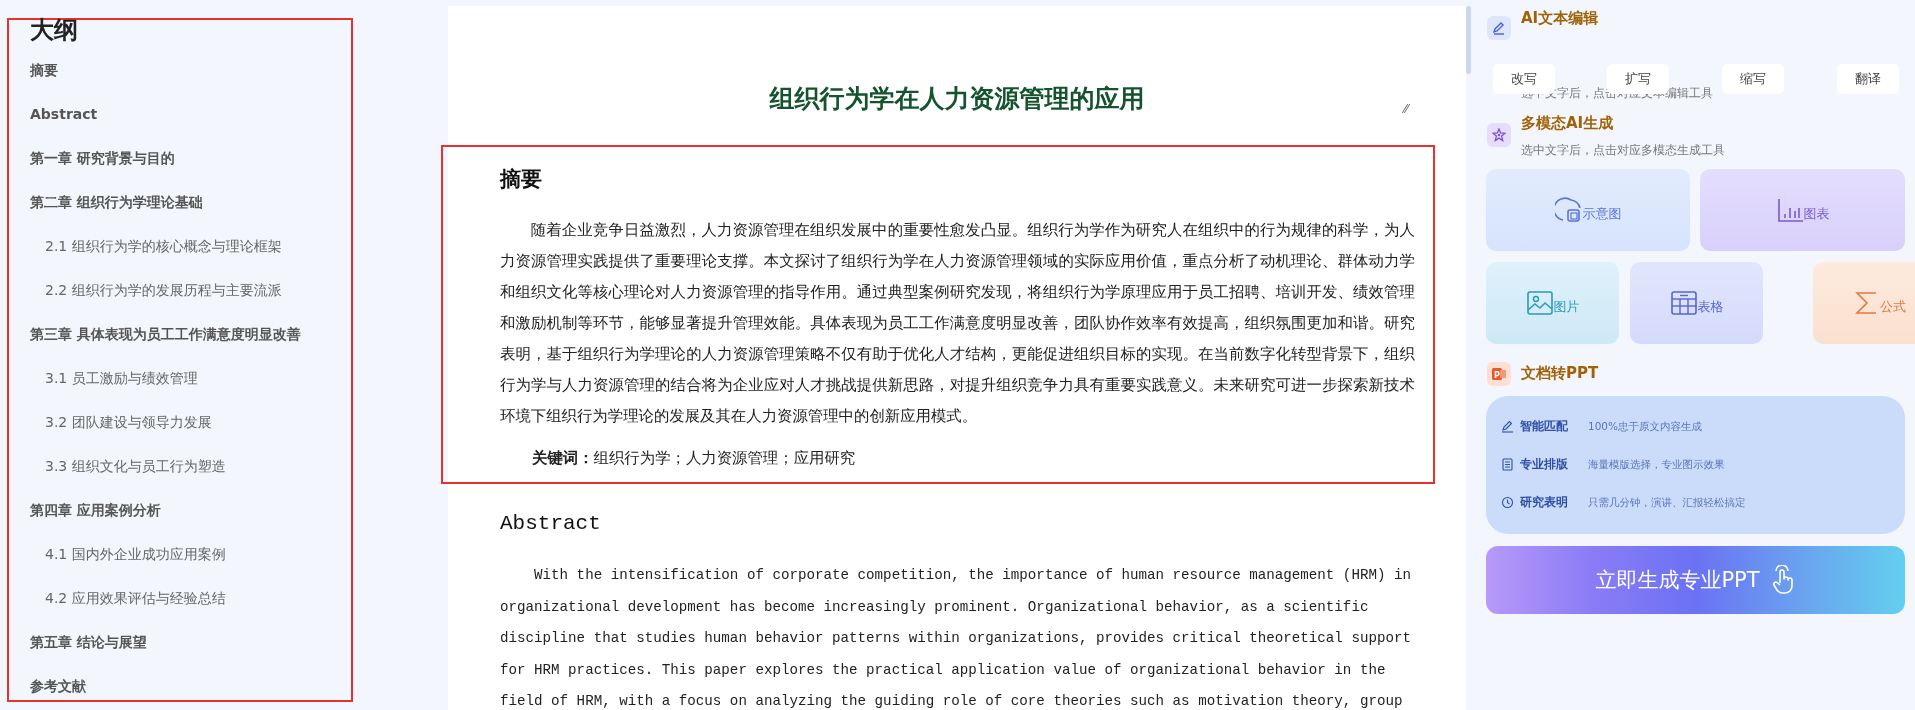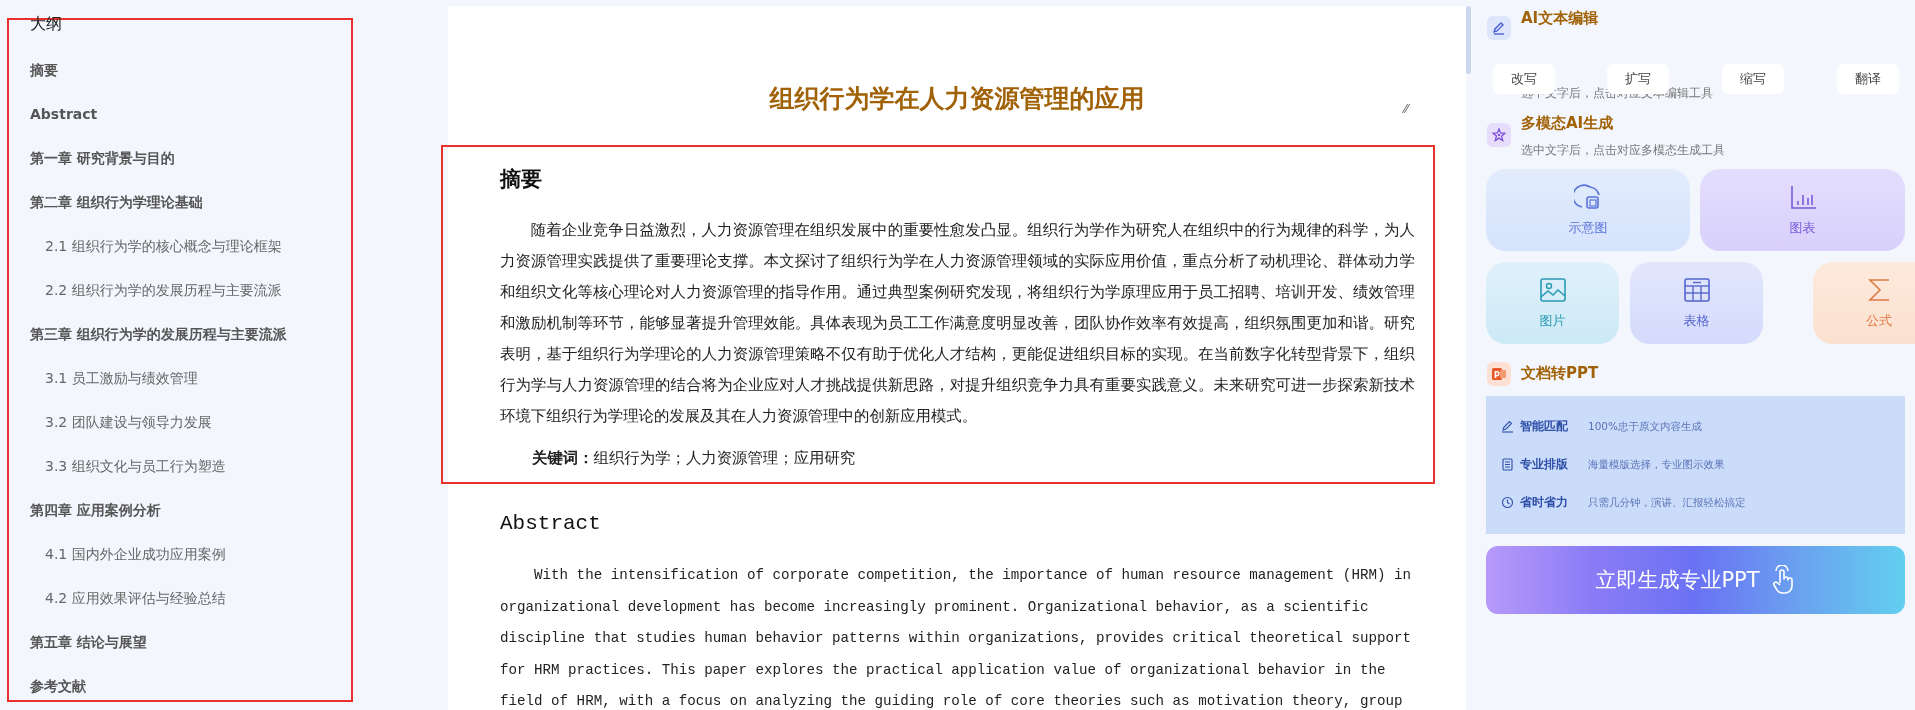--- a/index.html
+++ b/index.html
@@ -1,67 +1,67 @@
 <!DOCTYPE html>
 <html><head>
 <meta charset="utf-8">
 <style>
   * { box-sizing: border-box; margin: 0; padding: 0; }
   html, body { width: 1915px; height: 710px; overflow: hidden; background: #f3f6fc; font-family: "DejaVu Sans", "Liberation Sans", sans-serif; }
 
   
   .outline { position: absolute; left: 0; top: 0; width: 440px; height: 710px; background: #f3f6fc; }
   .outline-box { position: absolute; left: 7px; top: 18px; width: 346px; height: 684px; border: 2px solid #e8312c; }
-  .outline-title { position: absolute; left: 30px; top: 14px; font-size: 16px; font-weight: normal; color: #222; }
+  .outline-title { position: absolute; left: 30px; top: 14px; font-size: 24px; font-weight: bold; color: #222; }
   .outline-item { position: absolute; left: 30px; font-size: 14px; color: #555; white-space: nowrap; cursor: pointer; }
   .outline-item.lvl1 { font-weight: bold; color: #555; }
   .outline-item.lvl2 { left: 45px; color: #666; }
 
   
   .doc { position: absolute; left: 448px; top: 6px; width: 1018px; height: 704px; background: #fff; overflow: hidden; }
   .doc-scroll { position: absolute; left: 1466px; top: 6px; width: 5px; height: 68px; background: #c9d7ef; border-radius: 3px; }
-  .doc-title { position: absolute; left: 0; top: 76px; width: 1018px; text-align: center; font-size: 25px; font-weight: bold; color: #a16207; }
+  .doc-title { position: absolute; left: 0; top: 76px; width: 1018px; text-align: center; font-size: 25px; font-weight: bold; color: #14532d; }
   .resize-glyph { position: absolute; left: 956px; top: 96px; font-size: 12px; color: #666; }
   .abs-box { position: absolute; left: 441px; top: 145px; width: 994px; height: 339px; border: 2px solid #e8312c; }
   .abs-heading { position: absolute; left: 500px; top: 165px; font-family: "DejaVu Serif", "Liberation Serif", serif; font-size: 21px; font-weight: bold; color: #111; }
   .abs-para { position: absolute; left: 500px; top: 215px; width: 915px; font-family: "DejaVu Serif", "Liberation Serif", serif; font-size: 15.4px; line-height: 31px; color: #222; text-indent: 2em; text-align: justify; }
   .keywords { position: absolute; left: 532px; top: 448px; font-family: "DejaVu Serif", "Liberation Serif", serif; font-size: 15.4px; color: #222; }
   .keywords b { font-weight: bold; }
   .en-heading { position: absolute; left: 500px; top: 512px; font-family: "Liberation Mono", "DejaVu Sans Mono", monospace; font-size: 21px; color: #111; }
   .en-para { position: absolute; left: 500px; top: 560px; width: 915px; font-family: "Liberation Mono", "DejaVu Sans Mono", monospace; font-size: 14.2px; line-height: 31.5px; color: #222; text-indent: 4ch; white-space: normal; }
 
   
   .rp { position: absolute; left: 1475px; top: 0; width: 440px; height: 710px; background: #f3f6fc; }
   .sec-icon { position: absolute; width: 24px; height: 24px; border-radius: 6px; display: flex; align-items: center; justify-content: center; }
   .sec-title { position: absolute; font-size: 15px; font-weight: bold; color: #a16207; white-space: nowrap; }
   .sec-sub { position: absolute; font-size: 12px; color: #777; white-space: nowrap; }
   .edit-btn { position: absolute; top: 64px; width: 62px; height: 30px; background: #fff; border-radius: 6px; font-size: 13px; color: #444; display: flex; align-items: center; justify-content: center; cursor: pointer; }
-  .tile { position: absolute; border-radius: 20px; display: flex; flex-direction: column; align-items: center; justify-content: center; cursor: pointer; }
+  .tile { position: absolute; border-radius: 10px; display: flex; flex-direction: row; align-items: center; justify-content: center; cursor: pointer; }
   .tile span.lbl { font-size: 13px; margin-top: 8px; }
-  .ppt-card { position: absolute; left: 1486px; top: 396px; width: 419px; height: 138px; background: #cbdcfb; border-radius: 0; }
+  .ppt-card { position: absolute; left: 1486px; top: 396px; width: 419px; height: 138px; background: #cbdcfb; border-radius: 22px; }
   .ppt-row { position: absolute; left: 15px; display: flex; align-items: center; }
   .ppt-row .k { font-size: 12px; font-weight: bold; color: #2e4fa8; margin-left: 6px; width: 60px; }
   .ppt-row .v { font-size: 10.5px; color: #5a74b5; margin-left: 8px; }
   .gen-btn { position: absolute; left: 1486px; top: 546px; width: 419px; height: 68px; border-radius: 12px; background: linear-gradient(90deg, #b79af9 0%, #8b7cf6 25%, #6a72f3 50%, #6aa2ef 75%, #63cfef 100%); display: flex; align-items: center; justify-content: center; color: #fff; font-size: 21px; cursor: pointer; }
   .gen-btn svg { margin-left: 10px; }
 </style>
 </head>
 <body>
 
 <div class="outline">
   <div class="outline-box"></div>
   <div class="outline-title">大纲</div>
 
   <div class="outline-item lvl1" style="top:62px">摘要</div>
   <div class="outline-item lvl1" style="top:106px">Abstract</div>
   <div class="outline-item lvl1" style="top:150px">第一章 研究背景与目的</div>
   <div class="outline-item lvl1" style="top:194px">第二章 组织行为学理论基础</div>
   <div class="outline-item lvl2" style="top:238px">2.1 组织行为学的核心概念与理论框架</div>
   <div class="outline-item lvl2" style="top:282px">2.2 组织行为学的发展历程与主要流派</div>
-  <div class="outline-item lvl1" style="top:326px">第三章 组织行为学的发展历程与主要流派</div>
+  <div class="outline-item lvl1" style="top:326px">第三章 具体表现为员工工作满意度明显改善</div>
   <div class="outline-item lvl2" style="top:370px">3.1 员工激励与绩效管理</div>
   <div class="outline-item lvl2" style="top:414px">3.2 团队建设与领导力发展</div>
   <div class="outline-item lvl2" style="top:458px">3.3 组织文化与员工行为塑造</div>
   <div class="outline-item lvl1" style="top:502px">第四章 应用案例分析</div>
   <div class="outline-item lvl2" style="top:546px">4.1 国内外企业成功应用案例</div>
   <div class="outline-item lvl2" style="top:590px">4.2 应用效果评估与经验总结</div>
   <div class="outline-item lvl1" style="top:634px">第五章 结论与展望</div>
   <div class="outline-item lvl1" style="top:678px">参考文献</div>
 </div>
 
@@ -176,21 +176,21 @@
         <line x1="4" y1="9" x2="9" y2="9" stroke="#2e4fa8" stroke-width="1"></line>
       </svg>
     <span class="k">专业排版</span>
     <span class="v">海量模版选择，专业图示效果</span>
   </div>
   <div class="ppt-row" style="top:98px;">
     <svg width="13" height="13" viewBox="0 0 13 13">
         <circle cx="6.5" cy="6.5" r="5" fill="none" stroke="#2e4fa8" stroke-width="1.1"></circle>
         <path d="M6.5 3.5 V6.5 L8.5 8" fill="none" stroke="#2e4fa8" stroke-width="1.1"></path>
       </svg>
-    <span class="k">省时省力</span>
+    <span class="k">研究表明</span>
     <span class="v">只需几分钟，演讲、汇报轻松搞定</span>
   </div>
 </div>
 
 <div class="gen-btn">
   <span>立即生成专业PPT</span>
   <svg width="26" height="30" viewBox="0 0 26 30">
       <path d="M6 6 A6 6 0 0 1 18 6" fill="none" stroke="#fff" stroke-width="1.6"></path>
       <path d="M10 18 V7 a2 2 0 0 1 4 0 V14 a2 2 0 0 1 4 0 V15 a2 2 0 0 1 4 0 V21 a7 7 0 0 1 -7 7 H13 a7 7 0 0 1 -6 -3 L4 20 a2 2 0 0 1 3 -2.5 L10 20" fill="none" stroke="#fff" stroke-width="1.6" stroke-linejoin="round"></path>
     </svg>

